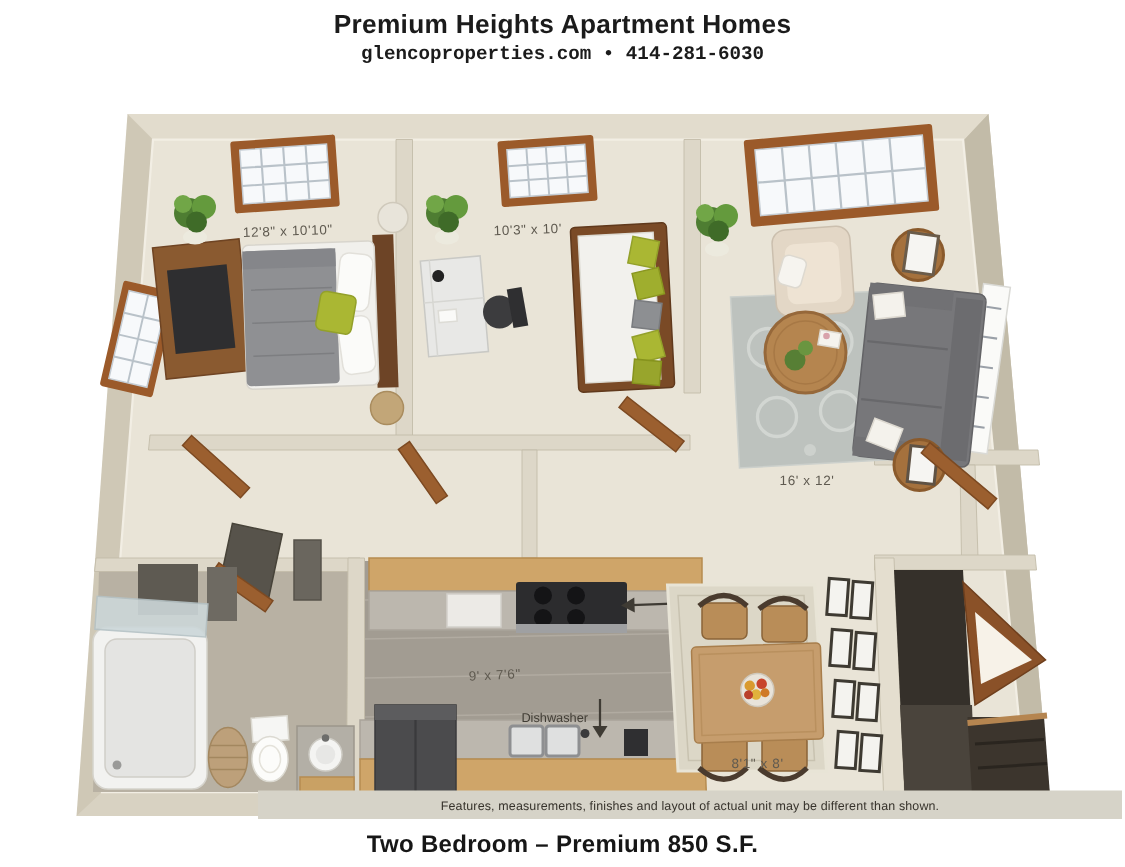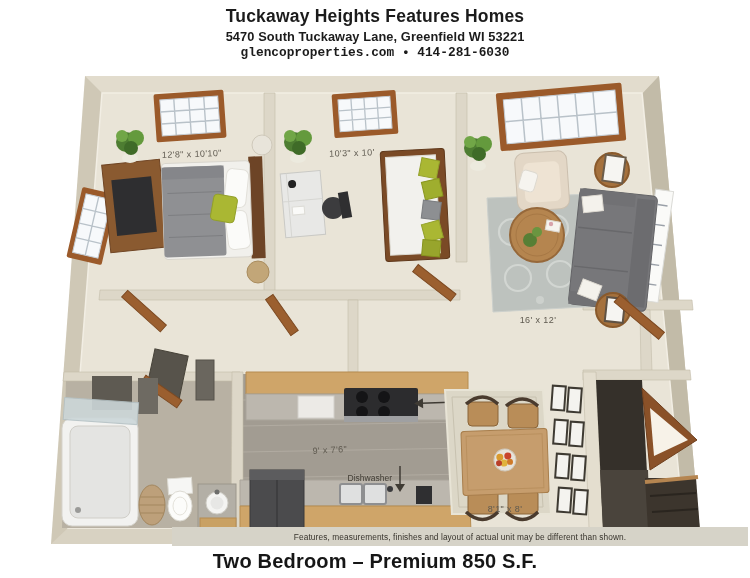--- a/index.html
+++ b/index.html
@@ -4,35 +4,34 @@
 <style>
   html,body{margin:0;padding:0;}
   body{width:750px;height:578px;background:#ffffff;position:relative;overflow:hidden;
        font-family:"Liberation Sans", sans-serif;}
   .page{position:absolute;inset:0;}
   header{position:absolute;top:3px;left:0;right:0;text-align:center;color:#1b1b1b;z-index:3;}
   header h1{font-size:17.5px;font-weight:bold;margin:3px 0 0;letter-spacing:.2px;}
   header .addr{font-size:12.8px;font-weight:bold;margin-top:2px;letter-spacing:.1px;}
   header .contact{font-size:12.8px;font-weight:bold;margin-top:1px;font-family:Liberation Mono, monospace;}
   footer{position:absolute;bottom:5px;left:0;right:0;text-align:center;color:#161616;z-index:3;}
-  footer .plan-name{font-size:20px;font-weight:bold;letter-spacing:.2px;}
+  footer .plan-name{font-size:16px;font-weight:bold;letter-spacing:.2px;}
   svg{position:absolute;inset:0;z-index:1;}
   svg text{font-family:"Liberation Sans", sans-serif;}
   .dims{fill:#5f5a50;font-size:9px;letter-spacing:.4px;}
   .appliance{fill:#413d35;font-size:8.5px;}
   .disclaimer{fill:#37332c;font-size:8.3px;letter-spacing:.1px;}
 </style>
 </head>
 <body>
 
 <div class="page">
 
   <header>
-    <h1>Tuckaway Heights Features Homes</h1>
-    <div class="addr">5470 South Tuckaway Lane, Greenfield WI 53221</div>
+    <h1>Premium Heights Apartment Homes</h1>
     <div class="contact">glencoproperties.com • 414-281-6030</div>
   </header>
 
   <svg viewBox="0 0 750 578" width="750" height="578">
 
     <g>
       <path d="M85,76 L659,76 L701,544 L51,544 Z" fill="#cfc8b6"></path>
       <path d="M85,76 L659,76 L643,93 L102,93 Z" fill="#e2dccd"></path>
       <path d="M659,76 L701,544 L684,528 L643,93 Z" fill="#c2bba8"></path>
       <path d="M51,544 L701,544 L684,528 L68,528 Z" fill="#d8d2c2"></path>

